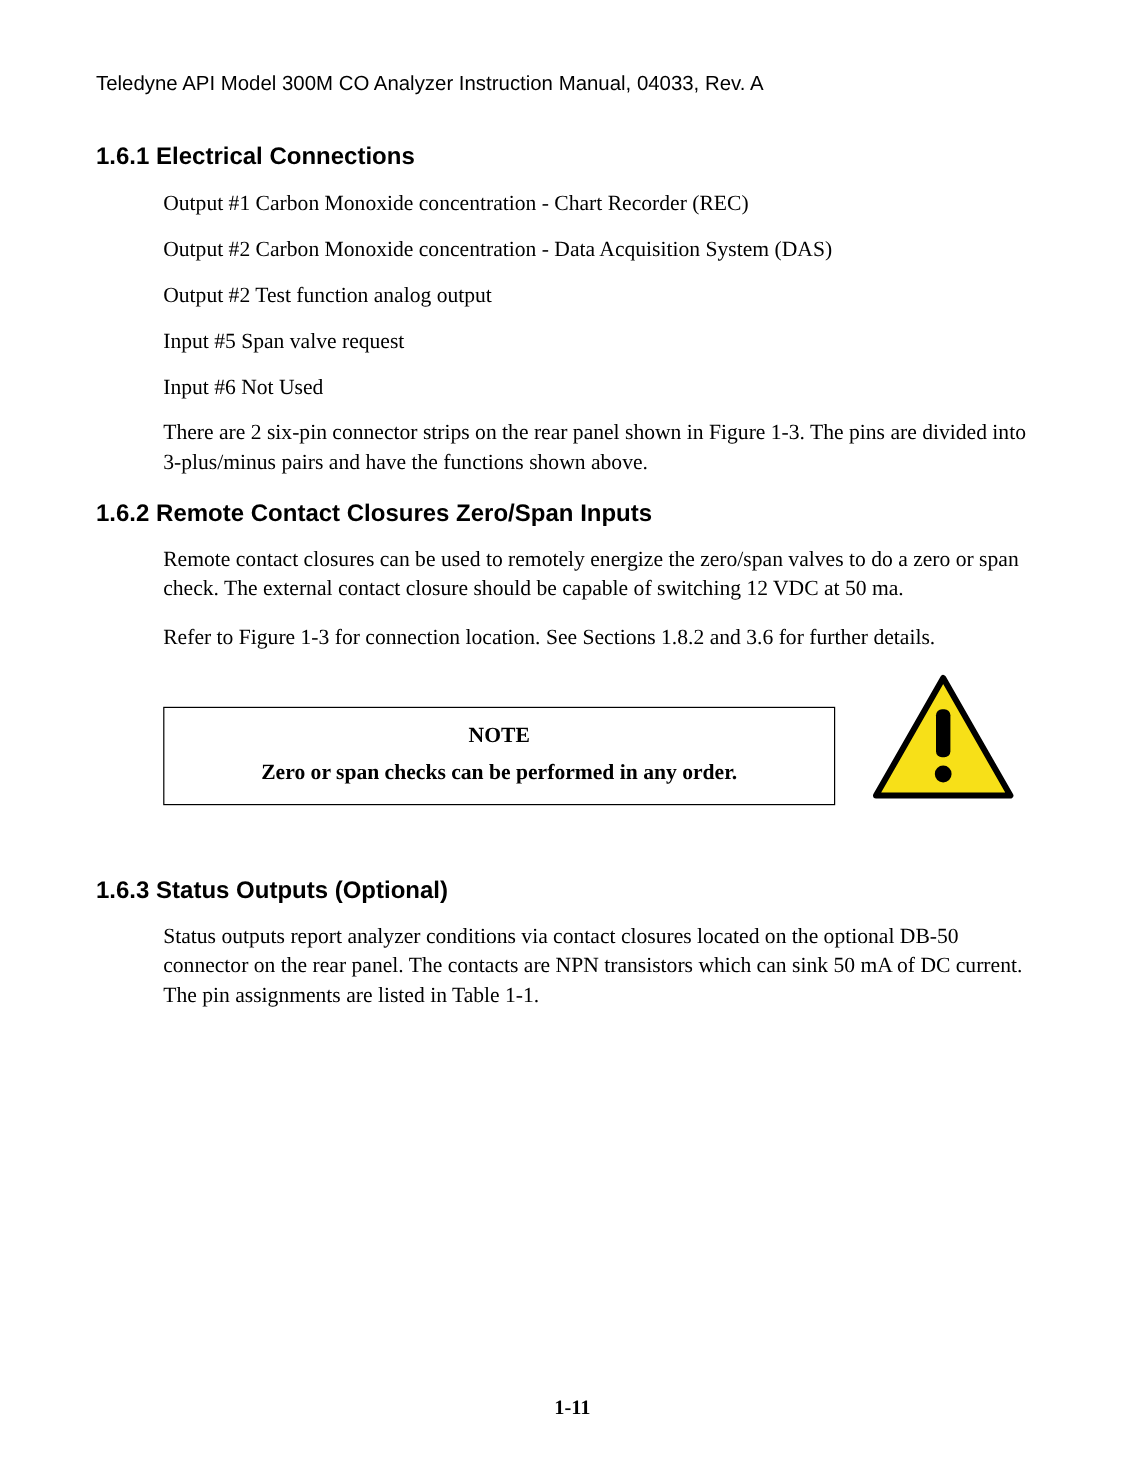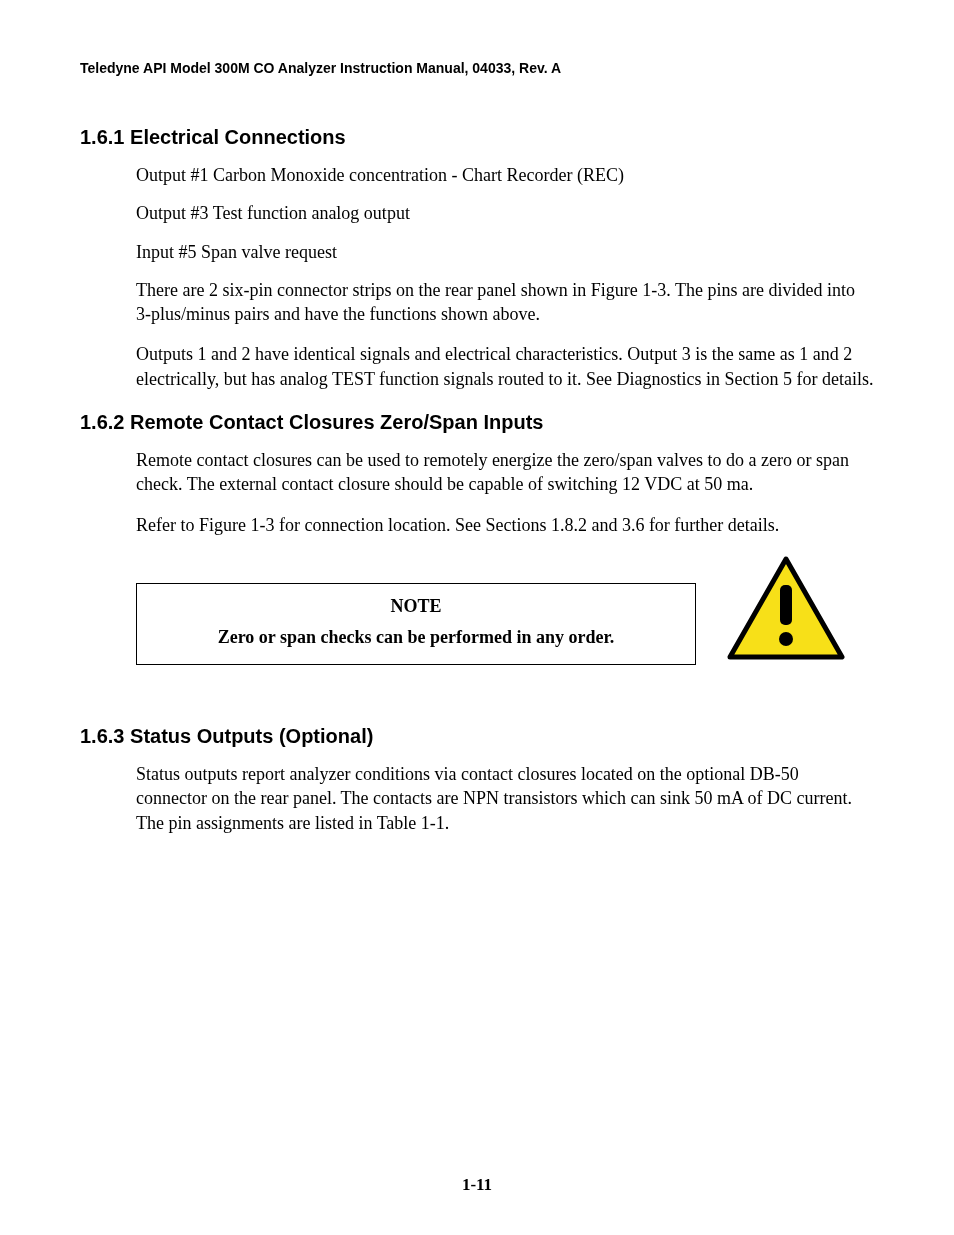--- a/index.html
+++ b/index.html
@@ -11,23 +11,23 @@
   }
   .page {
     width: 954px;
     height: 1235px;
     box-sizing: border-box;
     padding: 60px 80px 40px 80px;
     position: relative;
   }
   .doc-header {
     font-family: Arial, Helvetica, sans-serif;
-    font-weight: bold;
-    font-size: 14px;
-    margin-bottom: 50px;
+    font-weight: normal;
+    font-size: 17px;
+    margin-bottom: 40px;
   }
   .h1 {
     font-family: Arial, Helvetica, sans-serif;
     font-weight: bold;
     font-size: 30px;
     margin: 0 0 28px 0;
   }
   .h2 {
     font-family: Arial, Helvetica, sans-serif;
     font-weight: bold;
@@ -70,44 +70,45 @@
     font-weight: bold;
     font-size: 18px;
   }
   .warn-icon {
     width: 120px;
     height: 110px;
     display: block;
   }
   .page-num {
     position: absolute;
-    bottom: 40px;
+    bottom: 52px;
     left: 0;
     width: 100%;
     text-align: center;
     font-family: "Times New Roman", Times, serif;
     font-weight: bold;
     font-size: 17px;
   }
 </style>
 </head>
 <body>
 
 <div class="page">
 
   <div class="doc-header">Teledyne API Model 300M CO Analyzer Instruction Manual, 04033, Rev. A</div>
 
 
   <h2 class="h2">1.6.1  Electrical Connections</h2>
   <div class="body-block">
     <p class="para-tight">Output #1  Carbon Monoxide concentration - Chart Recorder (REC)</p>
-    <p class="para-tight">Output #3  Test function analog output</p>
+    <p class="para-tight">Output #2  Carbon Monoxide concentration - Data Acquisition System (DAS)</p>
+    <p class="para-tight">Output #2  Test function analog output</p>
     <p class="para-tight">Input #5  Span valve request</p>
+    <p class="para-tight">Input #6  Not Used</p>
     <p class="para">There are 2 six-pin connector strips on the rear panel shown in Figure 1-3. The pins are divided into 3-plus/minus pairs and have the functions shown above.</p>
-    <p class="para">Outputs 1 and 2 have identical signals and electrical characteristics. Output 3 is the same as 1 and 2 electrically, but has analog TEST function signals routed to it. See Diagnostics in Section 5 for details.</p>
   </div>
 
   <h2 class="h2">1.6.2  Remote Contact Closures Zero/Span Inputs</h2>
   <div class="body-block">
     <p class="para">Remote contact closures can be used to remotely energize the zero/span valves to do a zero or span check. The external contact closure should be capable of switching 12 VDC at 50 ma.</p>
     <p class="para">Refer to Figure 1-3 for connection location. See Sections 1.8.2 and 3.6 for further details.</p>
 
     <div class="note-row">
       <div class="note-box">
         <div class="note-title">NOTE</div>

